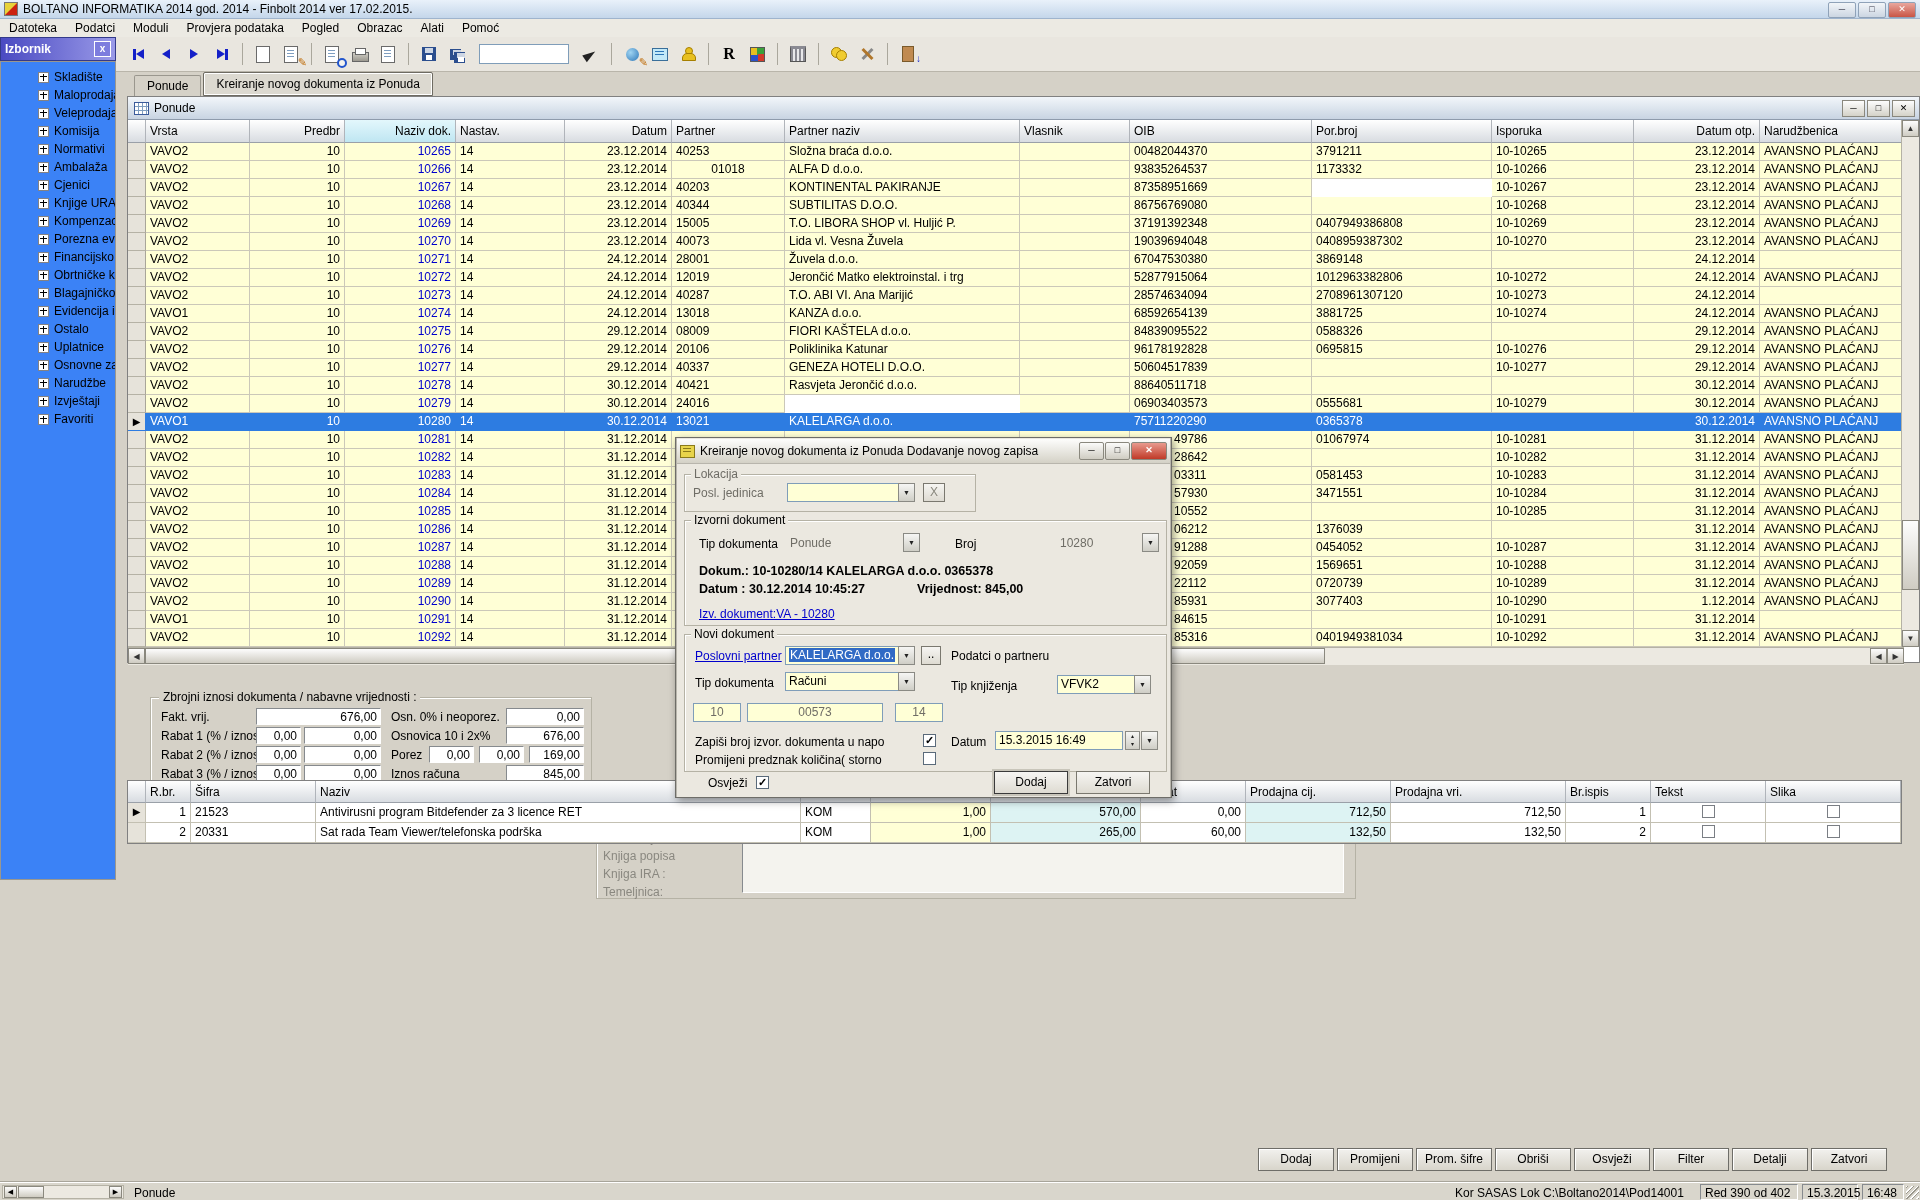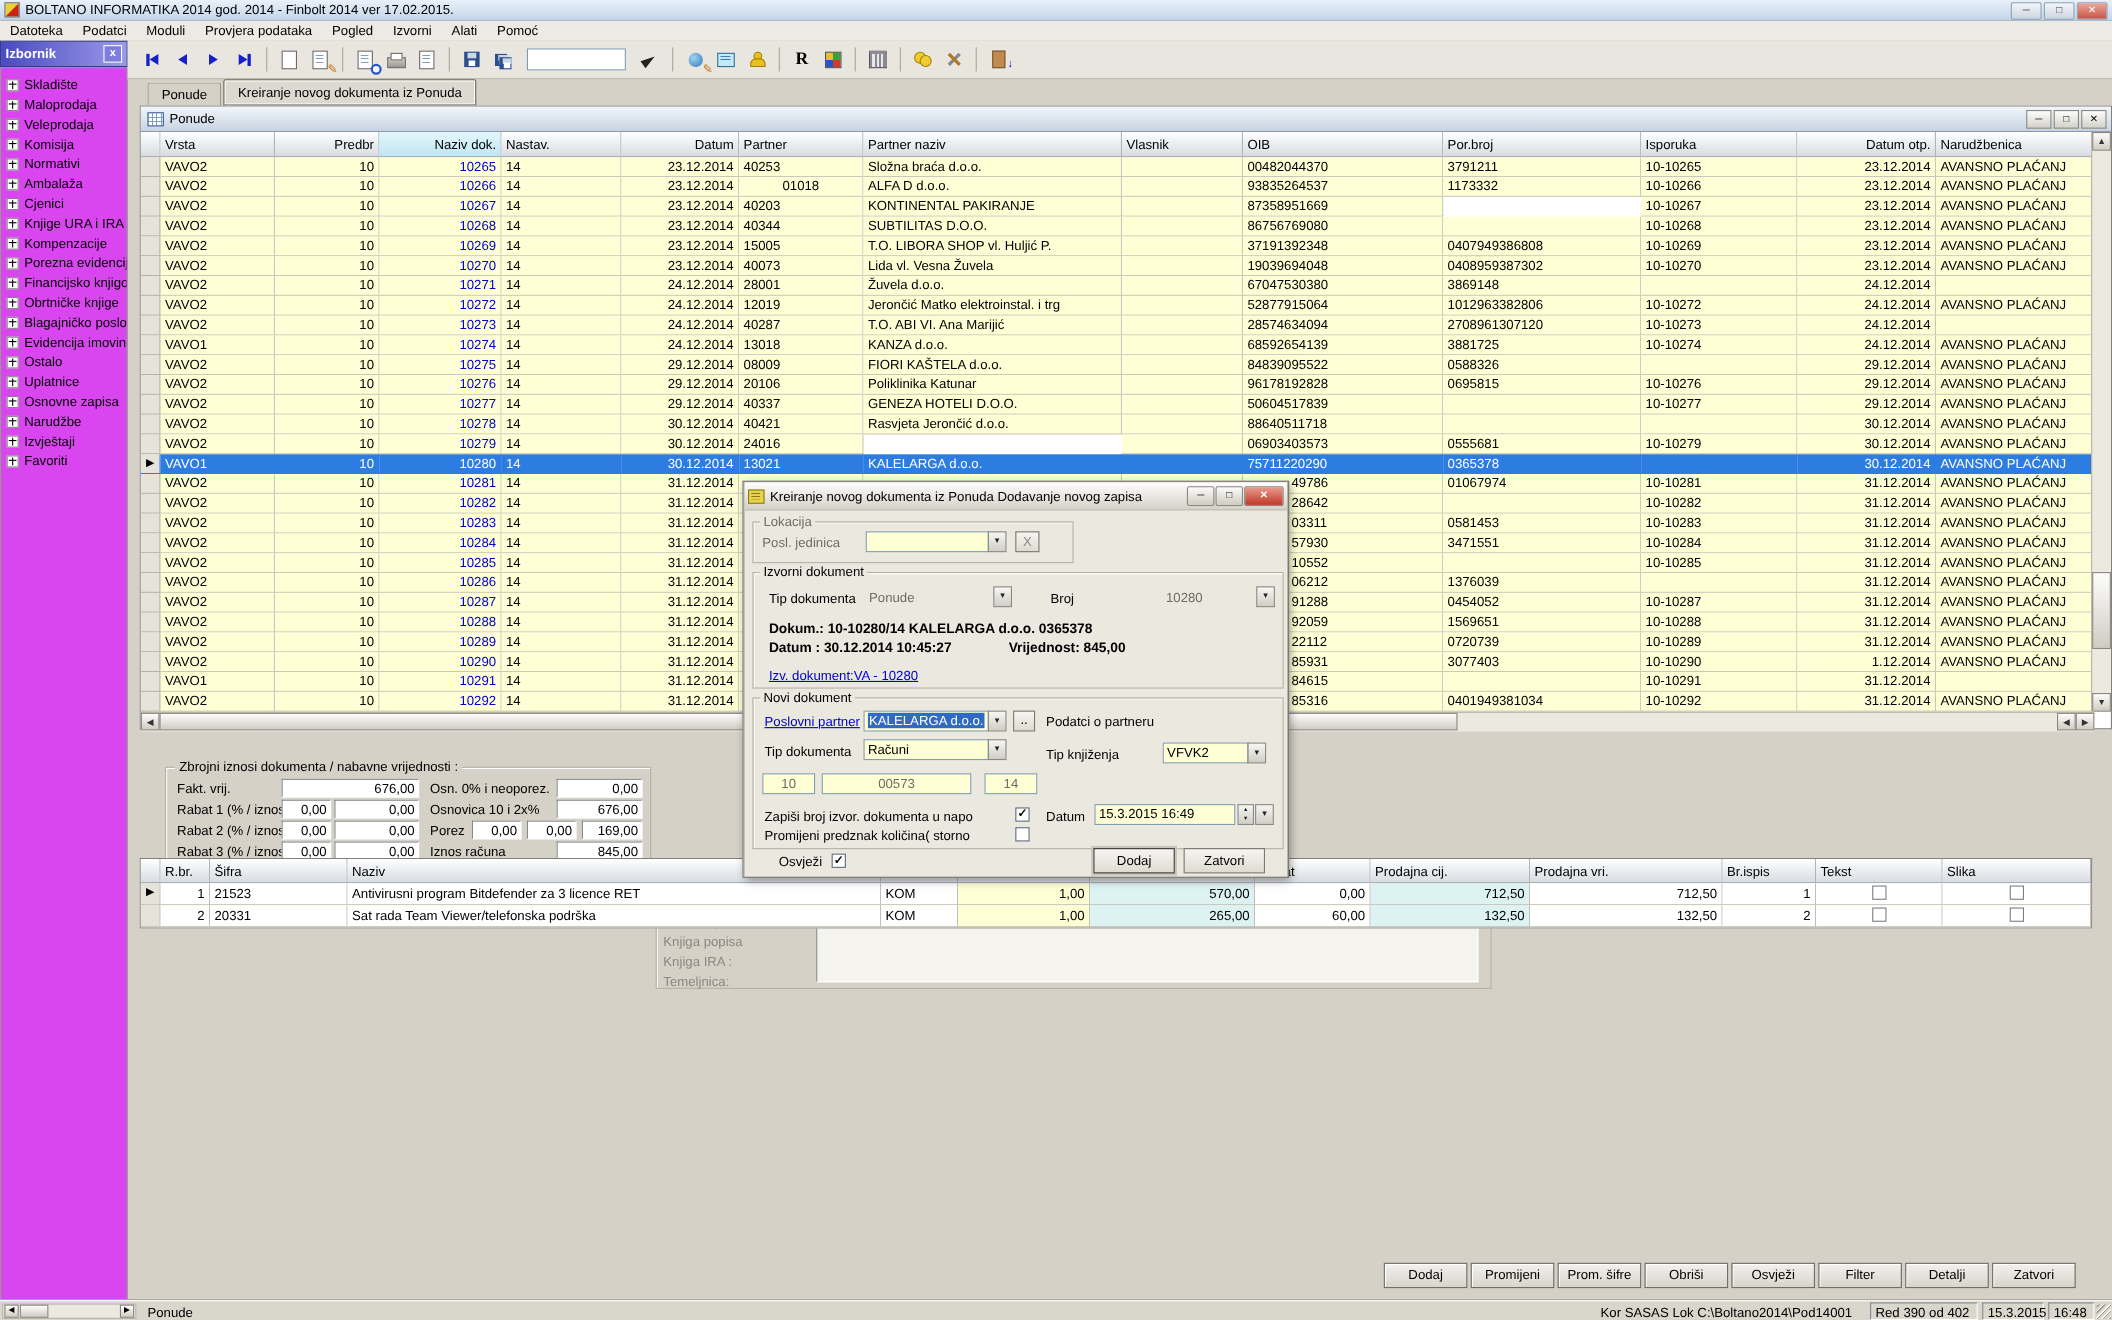--- a/index.html
+++ b/index.html
@@ -15,21 +15,21 @@
         font-size:9px;text-align:center;line-height:13px;color:#334;}
   .wbtn.close{background:linear-gradient(#e9a79e,#c95545);color:#fff;}
   .menubar{left:0;top:19px;width:1920px;height:18px;background:#eceae3;border-bottom:1px solid #c6c2b6;
            display:flex;align-items:center;}
   .menu-item{padding:1px 9px;cursor:default;}
   
   .sbhead{left:0;top:37px;width:116px;height:24px;background:linear-gradient(90deg,#4a4ac2,#9a9ae8);
           color:#fff;font-weight:bold;display:flex;align-items:center;padding:0 4px;box-sizing:border-box;border:1px solid #333a8a;}
   .sbclose{margin-left:auto;width:15px;height:14px;background:#7d7dde;border:1px solid #fff;color:#fff;
            font-size:10px;text-align:center;line-height:13px;}
-  .sidebar{left:0;top:61px;width:116px;height:1123px;background:#d946ef;border:1px solid #9a978e;box-sizing:border-box;padding-top:6px;}
+  .sidebar{left:0;top:61px;width:116px;height:819px;background:#3b82f6;border:1px solid #9a978e;box-sizing:border-box;padding-top:6px;padding-left:32px;}
   .tree-item{height:18px;display:flex;align-items:center;padding-left:5px;white-space:nowrap;overflow:hidden;}
   .plus{width:9px;height:9px;border:1px solid #848284;background:#fff;margin-right:5px;position:relative;flex:0 0 9px;}
   .plus:before{content:"";position:absolute;left:1px;top:3.5px;width:7px;height:1px;background:#000;}
   .plus:after{content:"";position:absolute;left:3.5px;top:1px;width:1px;height:7px;background:#000;}
   
   .toolbar{left:116px;top:37px;width:1804px;height:35px;background:#e9e6df;border-bottom:1px solid #b9b5aa;
            display:flex;align-items:center;padding-left:10px;box-sizing:border-box;gap:4px;}
   .tbtn{width:24px;height:24px;display:flex;align-items:center;justify-content:center;position:relative;}
   .sep{width:1px;height:22px;background:#aaa79c;margin:0 4px;}
   .tri-l{width:0;height:0;border:5px solid transparent;border-right:8px solid #1420c8;border-left:0;}
@@ -175,21 +175,21 @@
     <span class="wbtn close">✕</span>
   </span>
 </div>
 
 <div class="abs menubar">
     <span class="menu-item">Datoteka</span>
     <span class="menu-item">Podatci</span>
     <span class="menu-item">Moduli</span>
     <span class="menu-item">Provjera podataka</span>
     <span class="menu-item">Pogled</span>
-    <span class="menu-item">Izvorni</span>
+    <span class="menu-item">Obrazac</span>
     <span class="menu-item">Alati</span>
     <span class="menu-item">Pomoć</span>
   </div>
 
 <div class="abs sbhead">
   <span>Izbornik</span>
   <span class="sbclose">x</span>
 </div>
 <div class="abs sidebar">
     <div class="tree-item">

